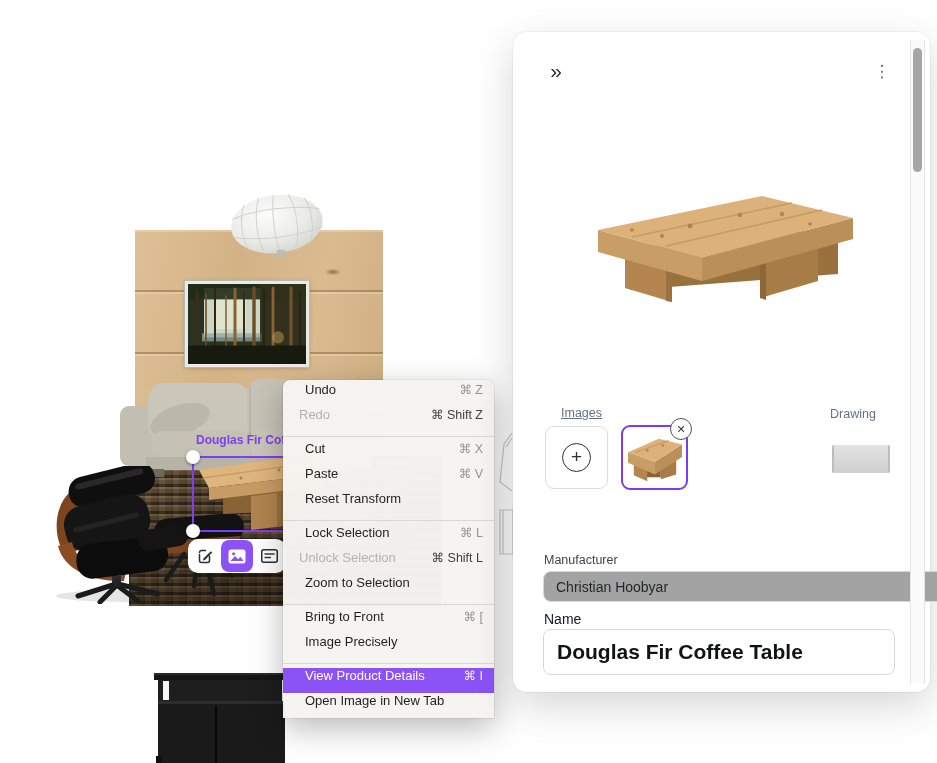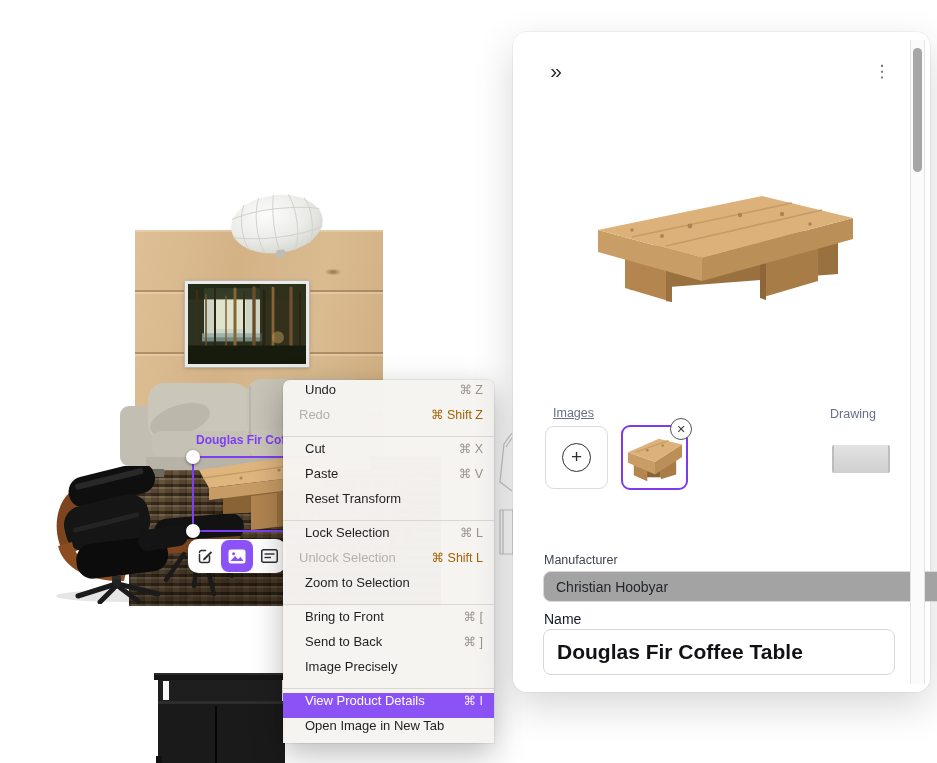--- a/index.html
+++ b/index.html
@@ -64,36 +64,36 @@
 
   
   #context-menu { left:283px; top:380px; width:211px; z-index:8;
     background:rgba(246,244,241,.98); border-radius:7px 7px 0 0;
     box-shadow:0 10px 32px rgba(0,0,0,.28), 0 0 0 1px rgba(0,0,0,.06);
     padding-top:2px; font-size:13px; color:#1f1f1f; }
   .mi { height:25px; display:flex; align-items:flex-start; justify-content:space-between;
     padding:0 11px 0 22px; }
   .mi .mi-s { color:#98948f; font-size:12.5px; }
   .mi.dis { color:#b4b1ac;padding-left:16px; }
-  .mi.dis .mi-s { color:#a16207; }
+  .mi.dis .mi-s { color:#404040; }
   .mi.hl { background:#8b52f5; color:#ffffff; }
   .mi.hl .mi-s { color:rgba(255,255,255,.9); }
   .msep { height:1px; background:#dbd8d4; margin:4px 0; }
 
   
   #panel { left:513px; top:32px; width:417px; height:660px; z-index:9;
     background:#ffffff; border-radius:14px;
     box-shadow:0 14px 40px rgba(0,0,0,.16), 0 0 0 1px rgba(0,0,0,.04); }
   #collapse-btn { left:30px; top:26px; width:26px; height:26px; font-size:21px;
     color:#2d2d2d; display:flex; align-items:center; justify-content:center; }
   #kebab-btn { left:358px; top:26px; width:22px; height:26px; font-size:17px;
     color:#6e6e6e; display:flex; align-items:center; justify-content:center; letter-spacing:0; }
   #product-photo { left:57px; top:152px; width:288px; height:125px; }
   .field-label { font-size:12.5px; color:#667085; }
-  #images-label { left:40px; top:374px;text-decoration:underline; }
+  #images-label { left:48px; top:374px;text-decoration:underline; }
   #drawing-label { left:317px; top:375px; }
   #add-tile { left:32px; top:394px; width:63px; height:63px; border:1px solid #dcdcdf;
     border-radius:9px; display:flex; align-items:center; justify-content:center; background:#fff; }
   #add-glyph { width:29px; height:29px; border:1.6px solid #2f2f33; border-radius:50%;
     display:flex; align-items:center; justify-content:center; font-size:19px; color:#2f2f33;
     font-weight:400; line-height:1; padding-bottom:2px; }
   #thumb-tile { left:108px; top:393px; width:67px; height:65px; border:2px solid #7c3ced;
     border-radius:9px; background:#fff; display:flex; align-items:center; justify-content:center;
     overflow:visible; }
   #thumb-remove { left:157px; top:386px; width:22px; height:22px; border-radius:50%;
@@ -338,24 +338,20 @@
   <div class="mi">
     <span>Zoom to Selection</span>
     <span class="mi-s"></span>
   </div>
   <div class="msep"></div>
   <div class="mi">
     <span>Bring to Front</span>
     <span class="mi-s">⌘ [</span>
   </div>
   <div class="mi">
-    <span>Send to Back</span>
-    <span class="mi-s">⌘ ]</span>
-  </div>
-  <div class="mi">
     <span>Image Precisely</span>
     <span class="mi-s"></span>
   </div>
   <div class="msep"></div>
   <div class="mi hl">
     <span>View Product Details</span>
     <span class="mi-s">⌘ I</span>
   </div>
   <div class="mi">
     <span>Open Image in New Tab</span>

